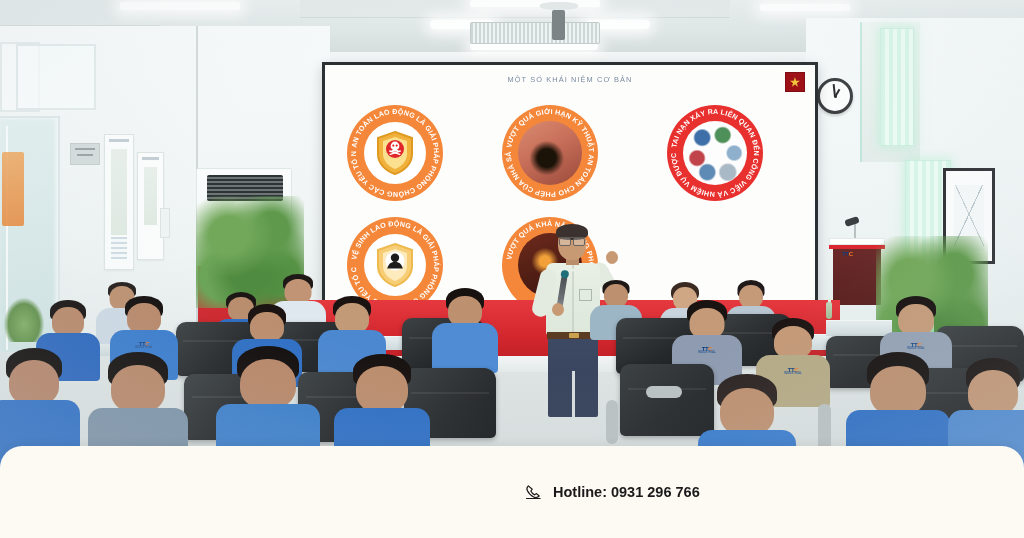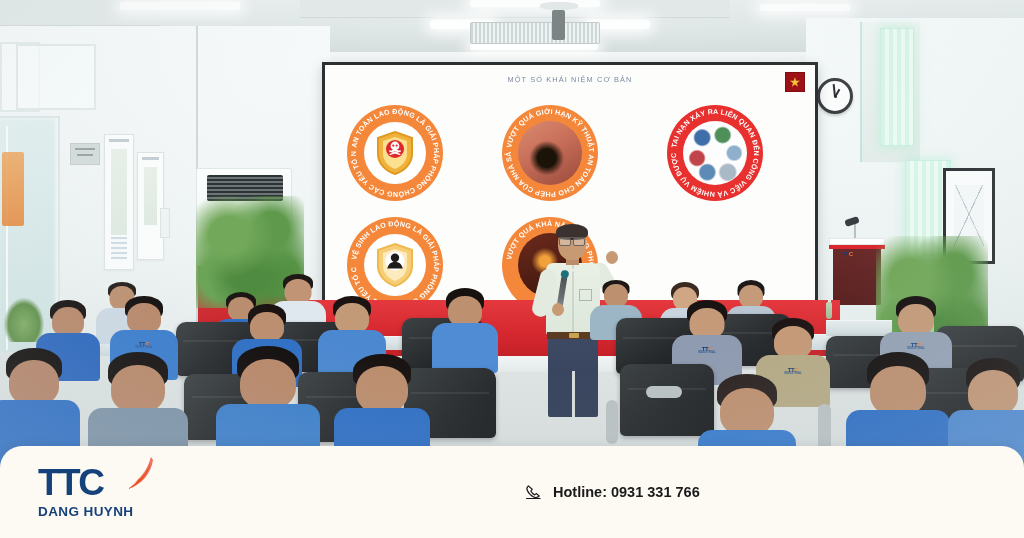--- a/index.html
+++ b/index.html
@@ -796,37 +796,29 @@
       <div class="p-hair" style="top:0;width:54px;height:34px;background:#191312;"></div>
       <div class="p-head" style="top:12px;width:50px;height:46px;background:#c09474;"></div>
       <div class="p-body" style="top:52px;width:90px;height:66px;background:#4d88cf;"></div>
     </div>
 
     <div class="soften"></div>
   </div>
 
   <div class="footer">
 
-    <div class="brand">
-      <div class="ttc-word">TTC</div>
-      <svg class="swoosh" viewBox="0 0 30 34">
-        <path d="M4 33 C14 26 23 16 27 1 C25 10 19 20 10 27 C17 23 24 15 27 6 C25 18 16 28 4 33 Z" fill="#F26B21"></path>
-        <path d="M27 1 C23 16 14 26 4 33 C18 29 27 17 29 4 Z" fill="#E8462A" opacity=".75"></path>
-      </svg>
-      <div class="sub">DANG HUYNH</div>
-    </div>
 
     <div class="contacts">
 
       <div class="contact">
         <svg width="19" height="19" viewBox="0 0 24 24">
           <path d="M5.5 3.6 C4 5 3 7 4.2 9.6 C5.6 12.8 8.8 16 12.2 17.6 C15 18.9 17.6 18 19.2 16.4
                    L15.8 13.4 L13.4 15 C11.4 13.9 9.6 12.2 8.6 10.2 L10.4 7.9 Z" fill="none" stroke="#1a1a1a" stroke-width="1.5" stroke-linejoin="round"></path>
           <path d="M3.2 19.6 H20.4" stroke="#1a1a1a" stroke-width="1.5" stroke-linecap="round"></path>
         </svg>
-        <span>Hotline: 0931 331 766</span>
+        <span>Hotline: 0931 296 766</span>
       </div>
 
 
     </div>
   </div>
 
 </div>
 
 </body></html>

